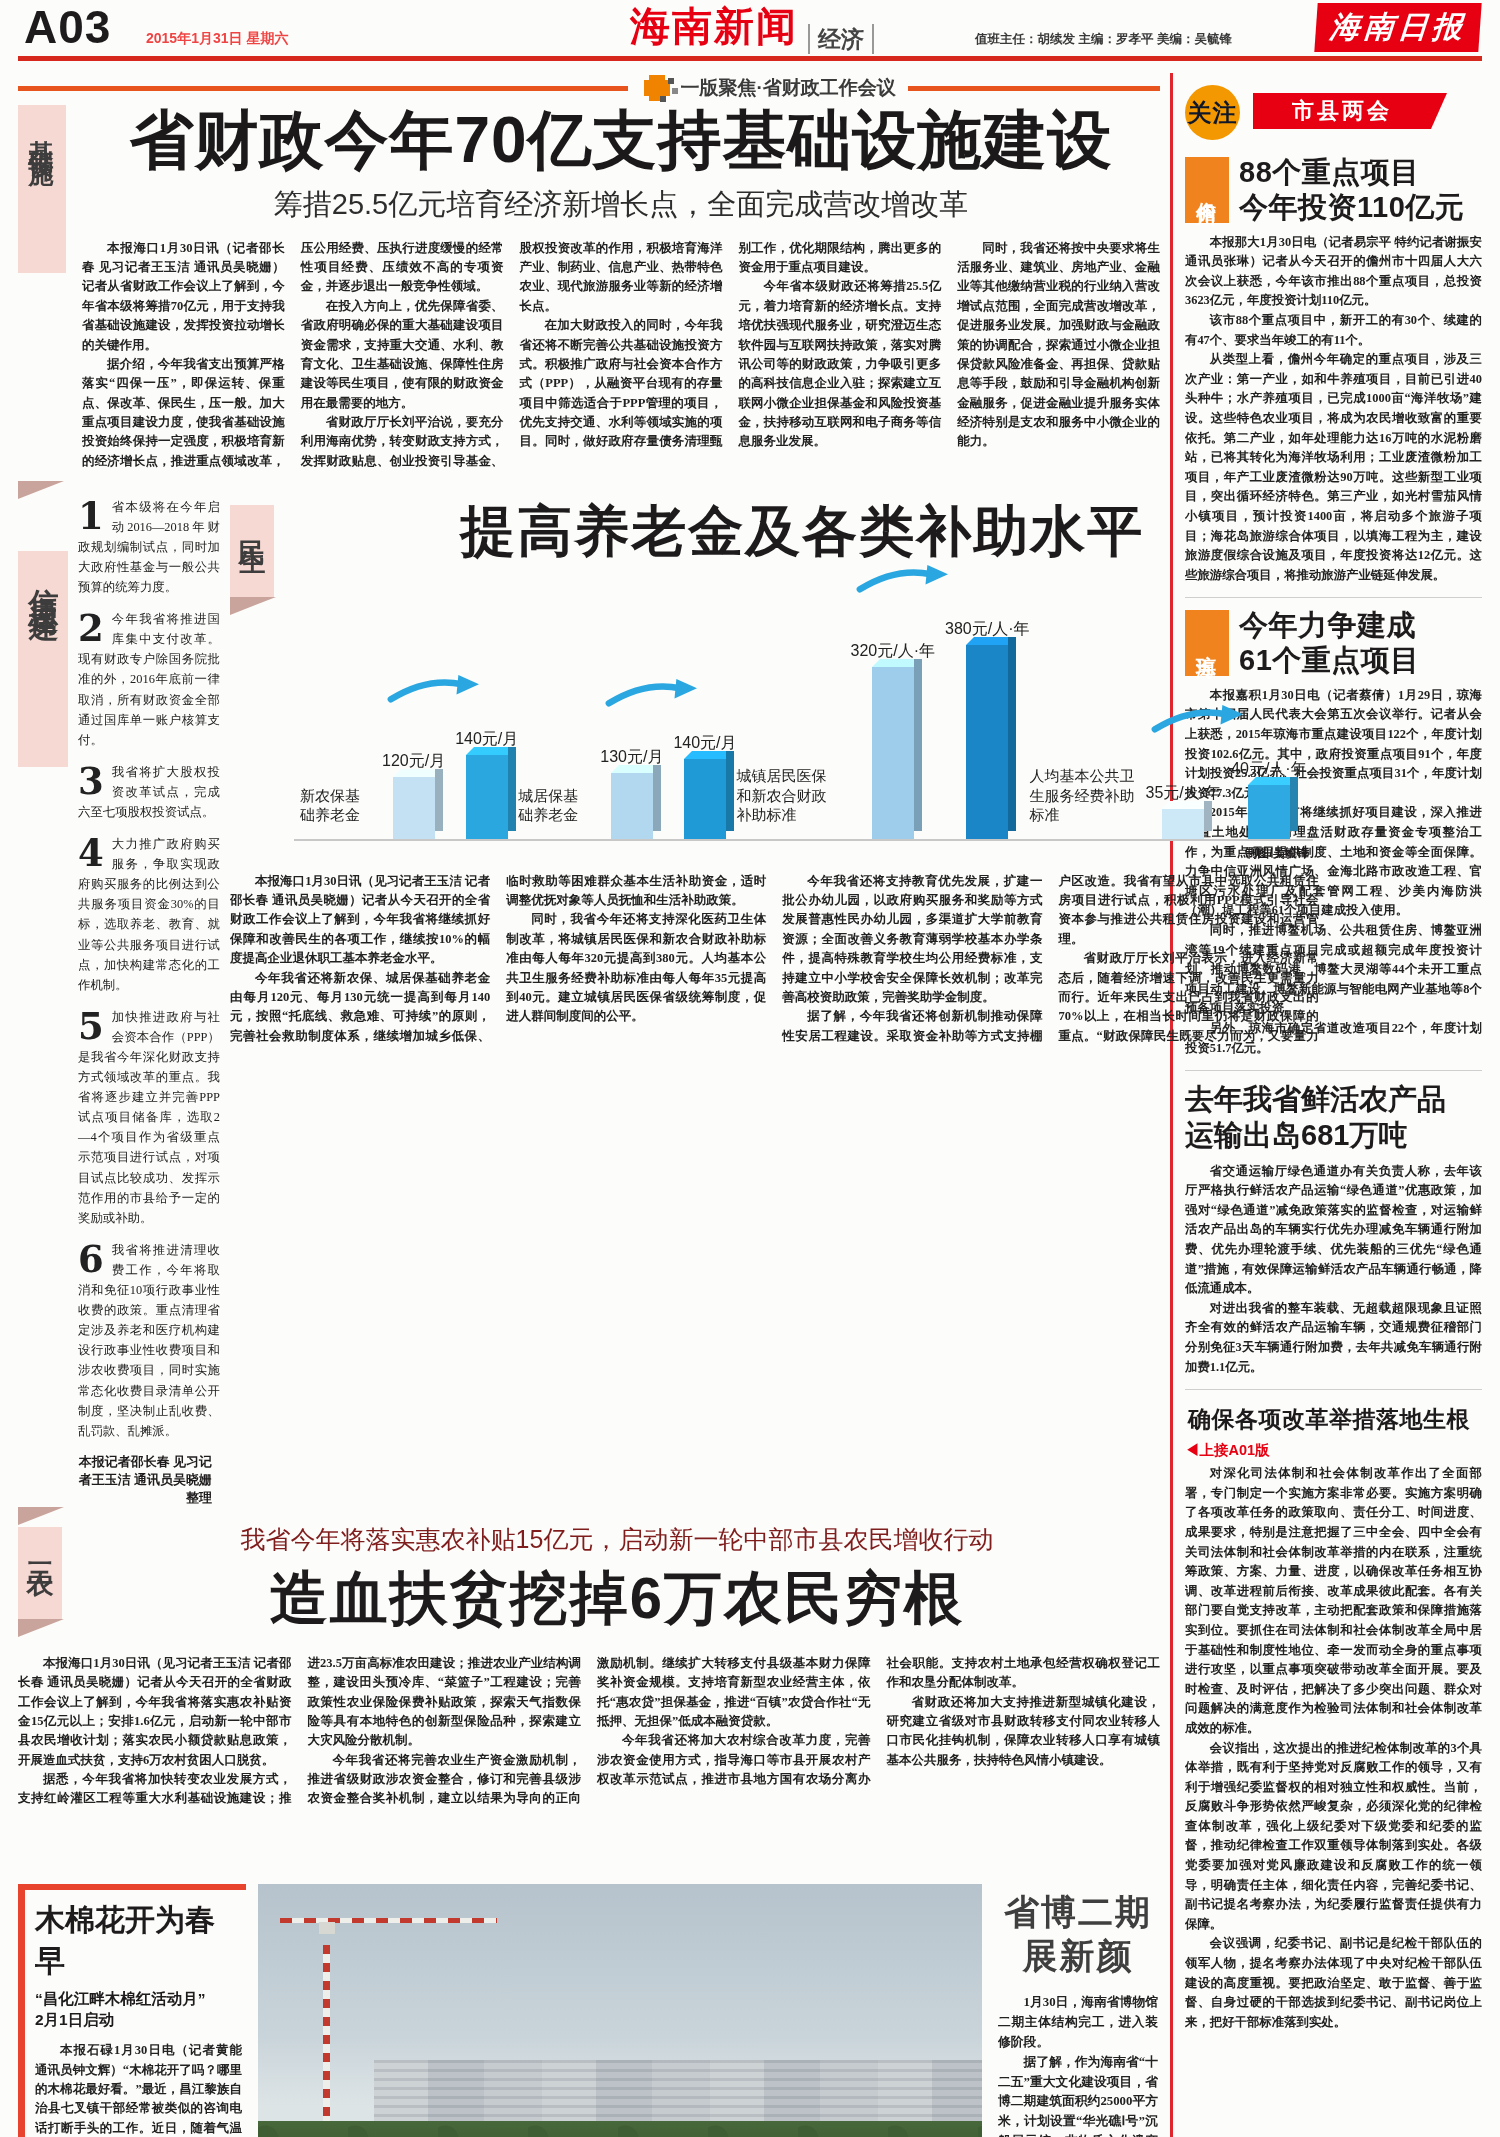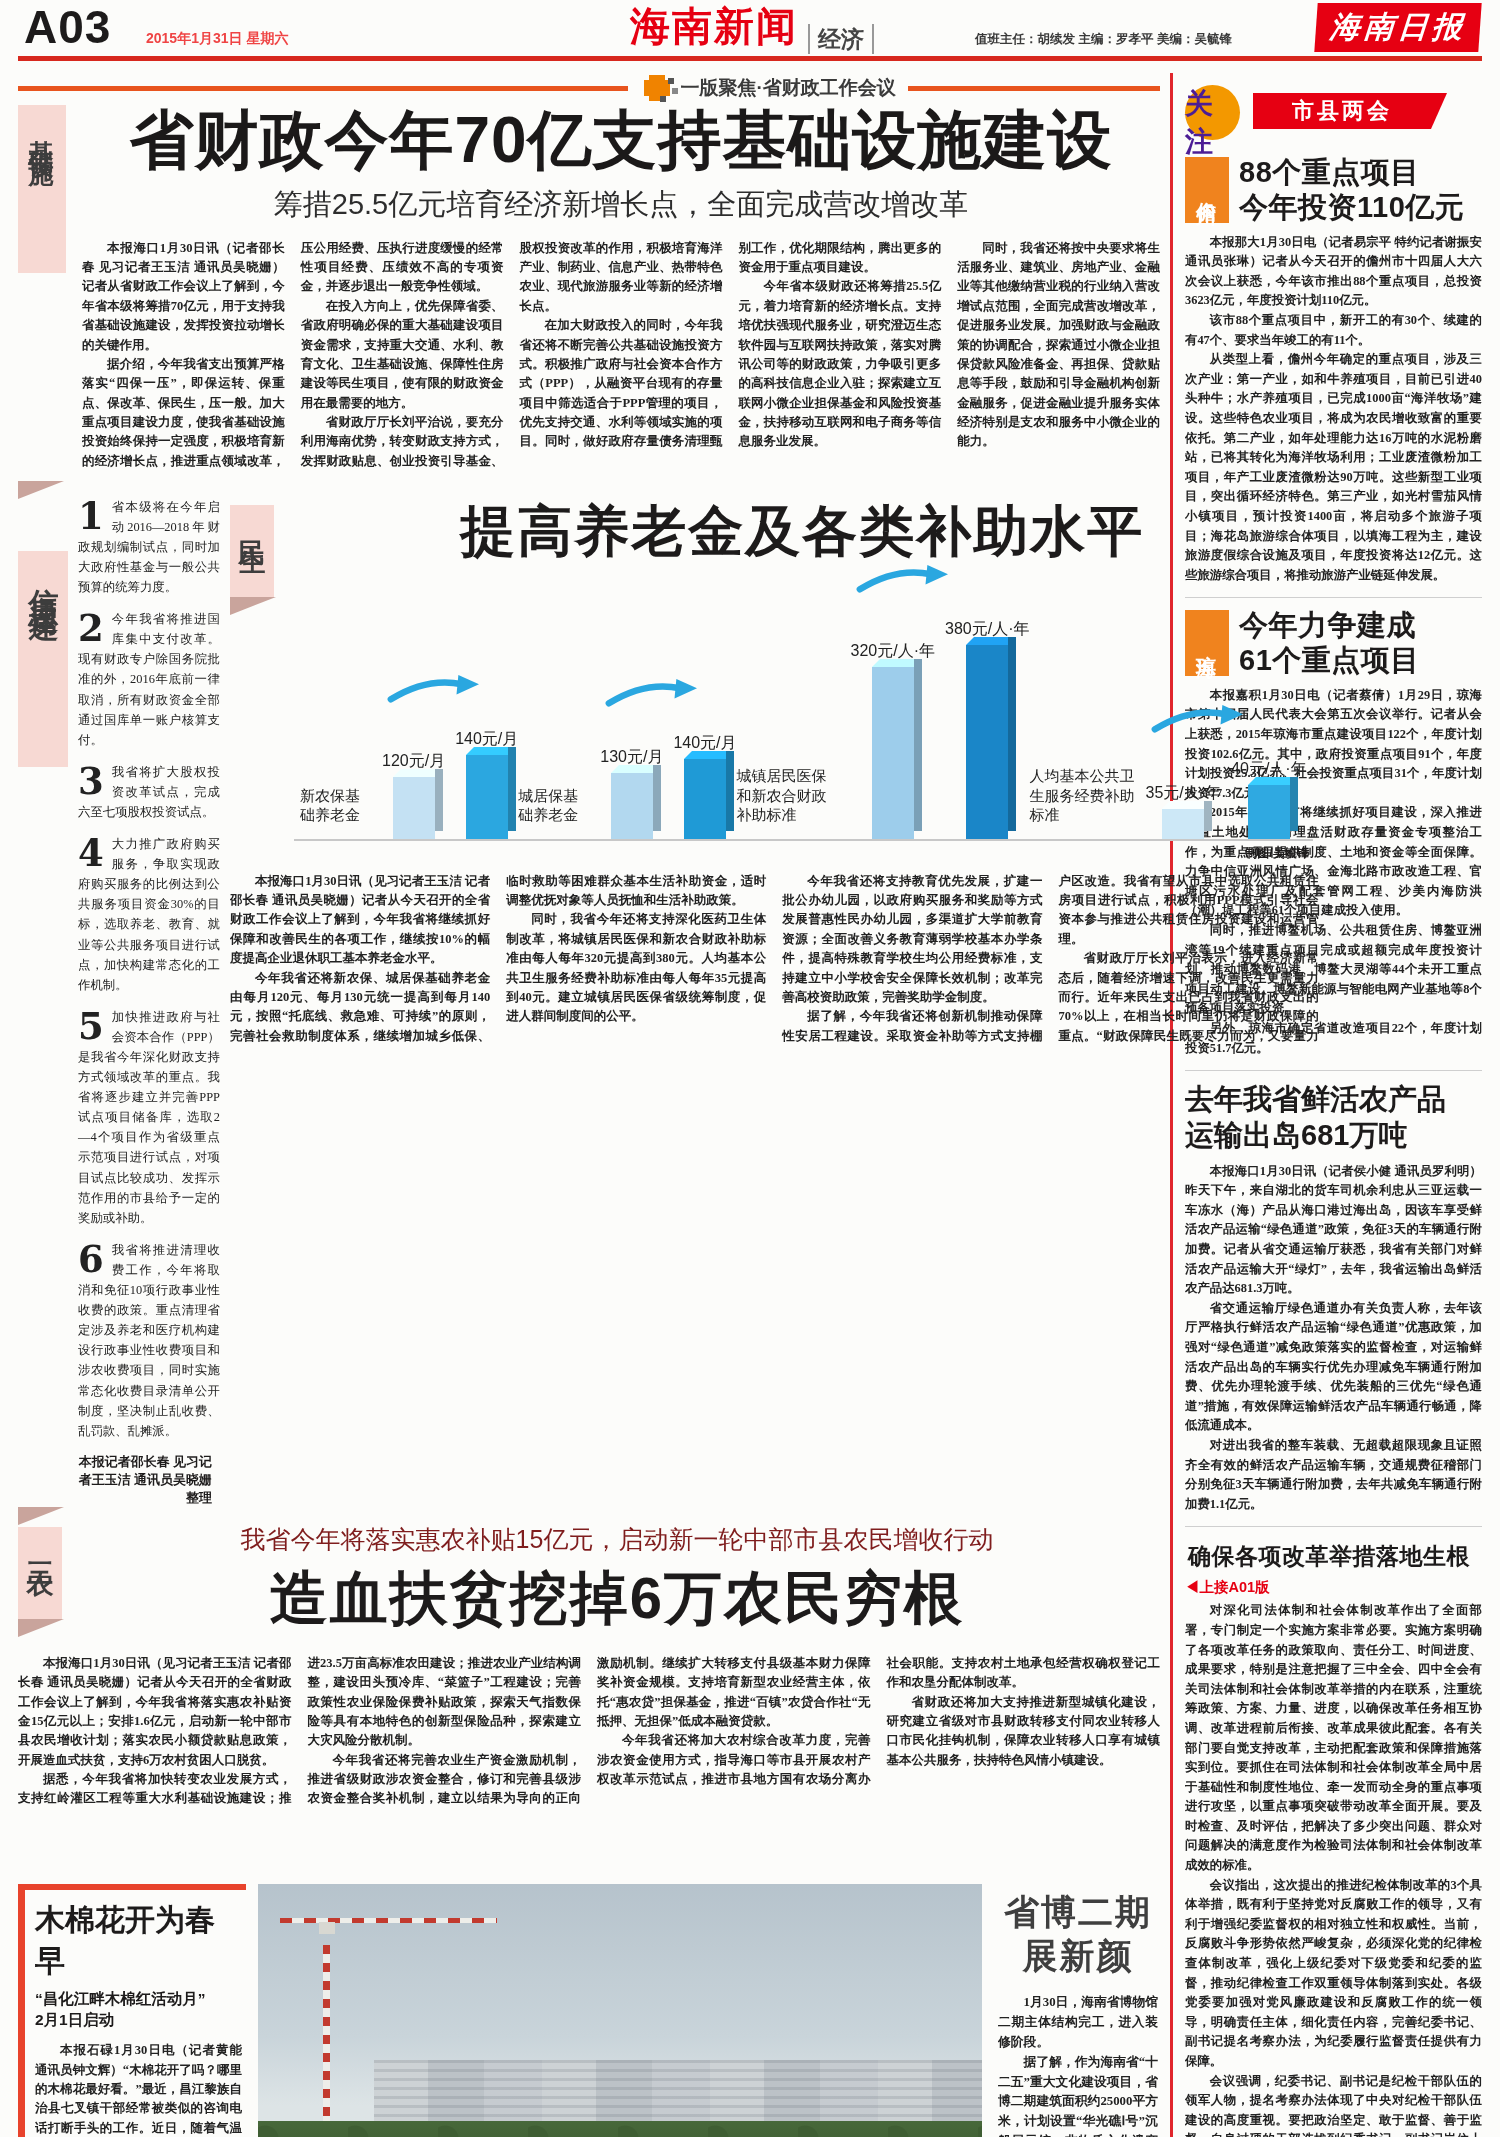--- a/index.html
+++ b/index.html
@@ -111,21 +111,21 @@
   .ph-crane-cab { position:absolute; left:8.4%; top:10%; width:16px; height:12px; background:#d8d8d2; }
 
   .museum { flex:1; padding:6px 2px 0 6px; }
   .mu-title { font-size:35px; font-weight:900; color:#3f3f3f; text-align:center; line-height:1.25; letter-spacing:2px; }
   .mu-body { margin-top:16px; height:250px; font-size:12.8px; }
 
   
   .badge { position:relative; height:58px; margin:14px 0 2px; }
   .badge-ribbon { position:absolute; left:30px; top:8px; width:178px; height:36px; background:#e60012; color:#fff; font-size:22px; font-weight:900; text-align:center; line-height:36px; letter-spacing:3px;margin-left:38px; }
   .badge-ribbon::after { content:""; position:absolute; left:100%; top:0; border-top:36px solid #e60012; border-right:16px solid transparent; }
-  .badge-circle { position:absolute; left:0; top:0; width:55px; height:55px; border-radius:50%; background:#f39800; color:#4c1d95; font-size:28px; font-weight:900; display:grid; place-items:center; letter-spacing:1px; box-shadow:0 0 0 3px #fcfcfa; }
+  .badge-circle { position:absolute; left:0; top:0; width:55px; height:55px; border-radius:50%; background:#f39800; color:#0f172a; font-size:24px; font-weight:900; display:grid; place-items:center; letter-spacing:1px; box-shadow:0 0 0 3px #fcfcfa; }
   .rc-art { padding:10px 0 12px; border-bottom:1px solid #cfcfcf; }
   .rc-art:last-child { border-bottom:none; }
   .rc-head { display:flex; align-items:center; gap:10px; margin-bottom:8px; }
   .rc-tab { width:44px; height:66px; flex:none; background:#f0831e; color:#fff; display:grid; place-items:center; }
   .rc-tab .vtxt { writing-mode:vertical-rl; text-orientation:upright; font-size:20px; font-weight:900; color:#fff; letter-spacing:4px; }
   .rc-title { font-size:29px; font-weight:900; line-height:1.2; letter-spacing:0.5px; }
   .rc-title2 { font-size:29px; font-weight:900; line-height:1.25; margin-bottom:8px; }
   .rc-body { font-family:"Liberation Serif", serif; font-size:12.4px; line-height:1.58; text-align:justify; color:#222; overflow:hidden; }
   .gaige-hl { font-size:23px; font-weight:900; margin:4px 3px 6px; letter-spacing:0.5px; }
   .jump { color:#e60012; font-weight:900; font-size:14.5px; margin-bottom:4px; font-family:"Liberation Sans",sans-serif; }
@@ -379,21 +379,20 @@
             <p class="b">另外，琼海市确定省道改造项目22个，年度计划投资51.7亿元。</p>
           </div>
       </div>
 
       <div class="rc-art">
         <div class="rc-title2">
           <div>去年我省鲜活农产品</div>
           <div>运输出岛681万吨</div>
         </div>
         <div class="rc-body">
-            <p class="b">本报海口1月30日讯（记者侯小健 通讯员罗利明）昨天下午，来自湖北的货车司机余利忠从三亚运载一车冻水（海）产品从海口港过海出岛，因该车享受鲜活农产品运输“绿色通道”政策，免征3天的车辆通行附加费。记者从省交通运输厅获悉，我省有关部门对鲜活农产品运输大开“绿灯”，去年，我省运输出岛鲜活农产品达681.3万吨。</p>
             <p class="b">省交通运输厅绿色通道办有关负责人称，去年该厅严格执行鲜活农产品运输“绿色通道”优惠政策，加强对“绿色通道”减免政策落实的监督检查，对运输鲜活农产品出岛的车辆实行优先办理减免车辆通行附加费、优先办理轮渡手续、优先装船的三优先“绿色通道”措施，有效保障运输鲜活农产品车辆通行畅通，降低流通成本。</p>
             <p class="b">对进出我省的整车装载、无超载超限现象且证照齐全有效的鲜活农产品运输车辆，交通规费征稽部门分别免征3天车辆通行附加费，去年共减免车辆通行附加费1.1亿元。</p>
           </div>
       </div>
 
       <div class="rc-art">
         <div class="gaige-hl">确保各项改革举措落地生根</div>
         <div class="jump">◀上接A01版</div>
         <div class="rc-body">
             <p class="b">对深化司法体制和社会体制改革作出了全面部署，专门制定一个实施方案非常必要。实施方案明确了各项改革任务的政策取向、责任分工、时间进度、成果要求，特别是注意把握了三中全会、四中全会有关司法体制和社会体制改革举措的内在联系，注重统筹政策、方案、力量、进度，以确保改革任务相互协调、改革进程前后衔接、改革成果彼此配套。各有关部门要自觉支持改革，主动把配套政策和保障措施落实到位。要抓住在司法体制和社会体制改革全局中居于基础性和制度性地位、牵一发而动全身的重点事项进行攻坚，以重点事项突破带动改革全面开展。要及时检查、及时评估，把解决了多少突出问题、群众对问题解决的满意度作为检验司法体制和社会体制改革成效的标准。</p>

